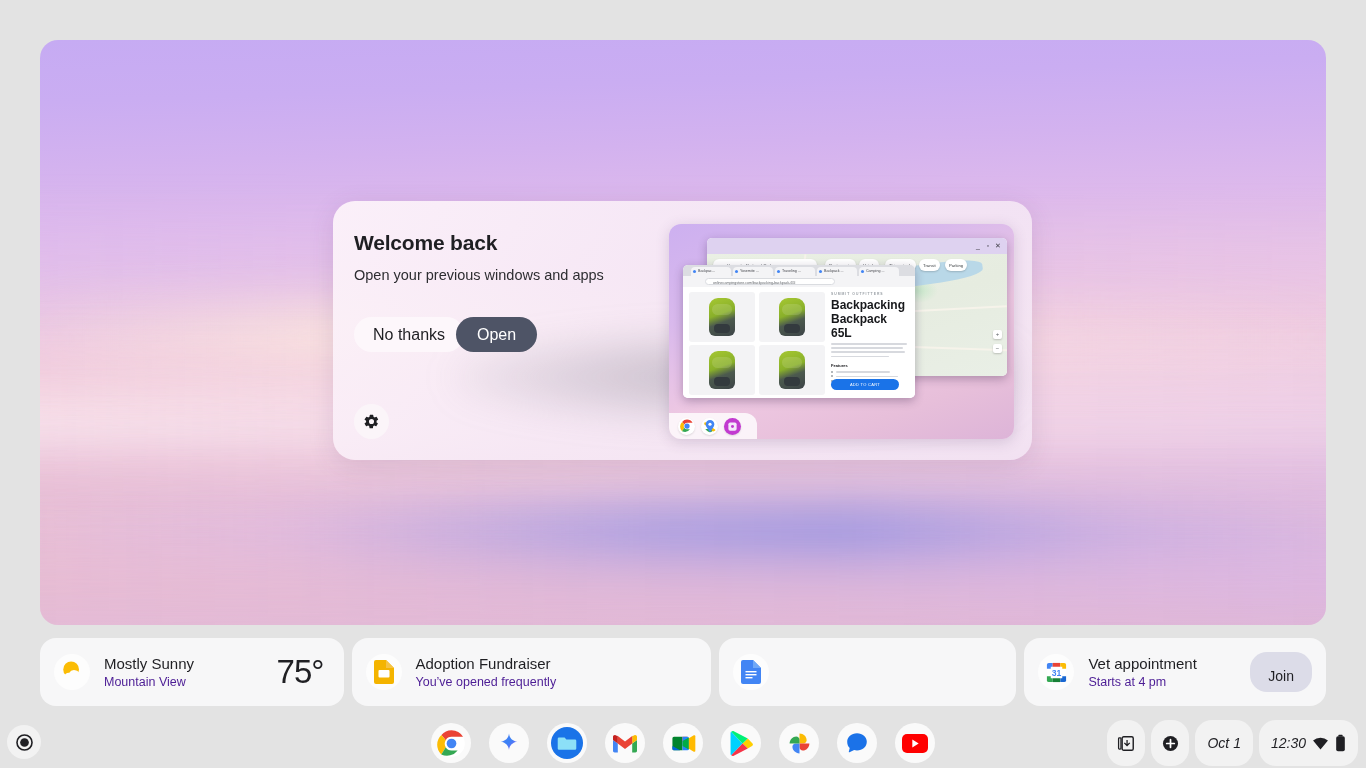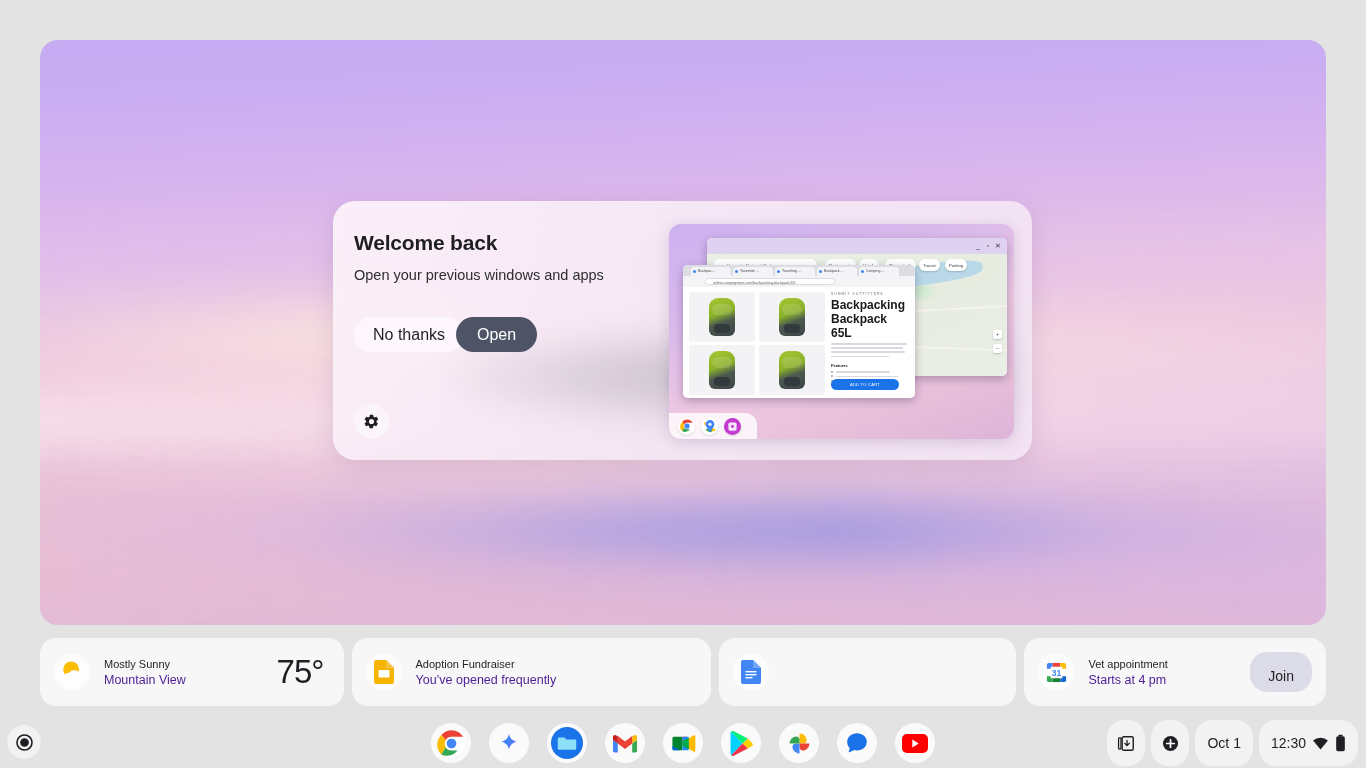--- a/index.html
+++ b/index.html
@@ -178,21 +178,21 @@
                 display: flex; gap: 8px; }
   .info-card { height: 68px; background: #f7f7f8; border-radius: 16px;
                display: flex; align-items: center; padding: 0 14px; position: relative; }
   #card-weather { width: 315px; }
   #card-slides  { width: 373px; }
   #card-docs    { width: 309px; }
   #card-calendar{ width: 313px; }
   .card-icon-wrap { width: 36px; height: 36px; border-radius: 50%; background: #fdfdfd;
                display:flex; align-items:center; justify-content:center; flex: 0 0 36px; }
   .card-text { margin-left: 14px; min-width: 0; }
-  .card-title { font-size: 11px; color: #1f1f23; white-space: nowrap; }
+  .card-title { font-size: 15px; color: #1f1f23; white-space: nowrap; }
   .card-sub { font-size: 12.5px; color: #4c1d95; margin-top: 3px; white-space: nowrap; }
   #weather-temp { position: absolute; right: 20px; top: 50%; transform: translateY(-50%);
                font-size: 33px; color: #1f1f23; letter-spacing: -1px; }
   #calendar-join-button { position: absolute; right: 14px; top: 50%; transform: translateY(-50%);
                height: 40px; padding: 16px 18px; border: none; border-radius: 17px;
                background: #dcdce8; color: #1f1f23; font-size: 14px;
                font-family: Liberation Sans, sans-serif; cursor: pointer; }
 
   
   #shelf { position: absolute; left: 0; top: 718px; width: 1366px; height: 50px; background: #e3e3e3; }
@@ -201,21 +201,21 @@
                display:flex; align-items:center; justify-content:center; }
   #shelf-apps { position: absolute; left: 0; top: 0; width: 100%; height: 50px;
                display: flex; align-items: center; justify-content: center; gap: 18px; }
   .shelf-app { width: 40px; height: 40px; border-radius: 50%; background: #fafafa;
                display:flex; align-items:center; justify-content:center; cursor: pointer; }
   #system-tray { position: absolute; right: 8px; top: 8px; height: 34px;
                display: flex; align-items: center; gap: 6px; }
   .tray-btn { height: 46px; border-radius: 17px; background: #f2f2f2; border: none;
                display:flex; align-items:center; justify-content:center; gap:6px;
                padding: 0 12px; cursor: pointer; font-family:"Liberation Sans", sans-serif;
-               font-size: 14px; color: #1f1f23; }
+               font-size: 14px; color: #1f1f23; font-style: italic; }
   #tray-capture { width: 38px; padding: 0; }
   #tray-add { width: 38px; padding: 0; }
   #tray-status { padding: 0 12px; align-items: center; }
 </style>
 </head>
 <body>
 
 <div id="desktop">
 
   <div id="wallpaper">

